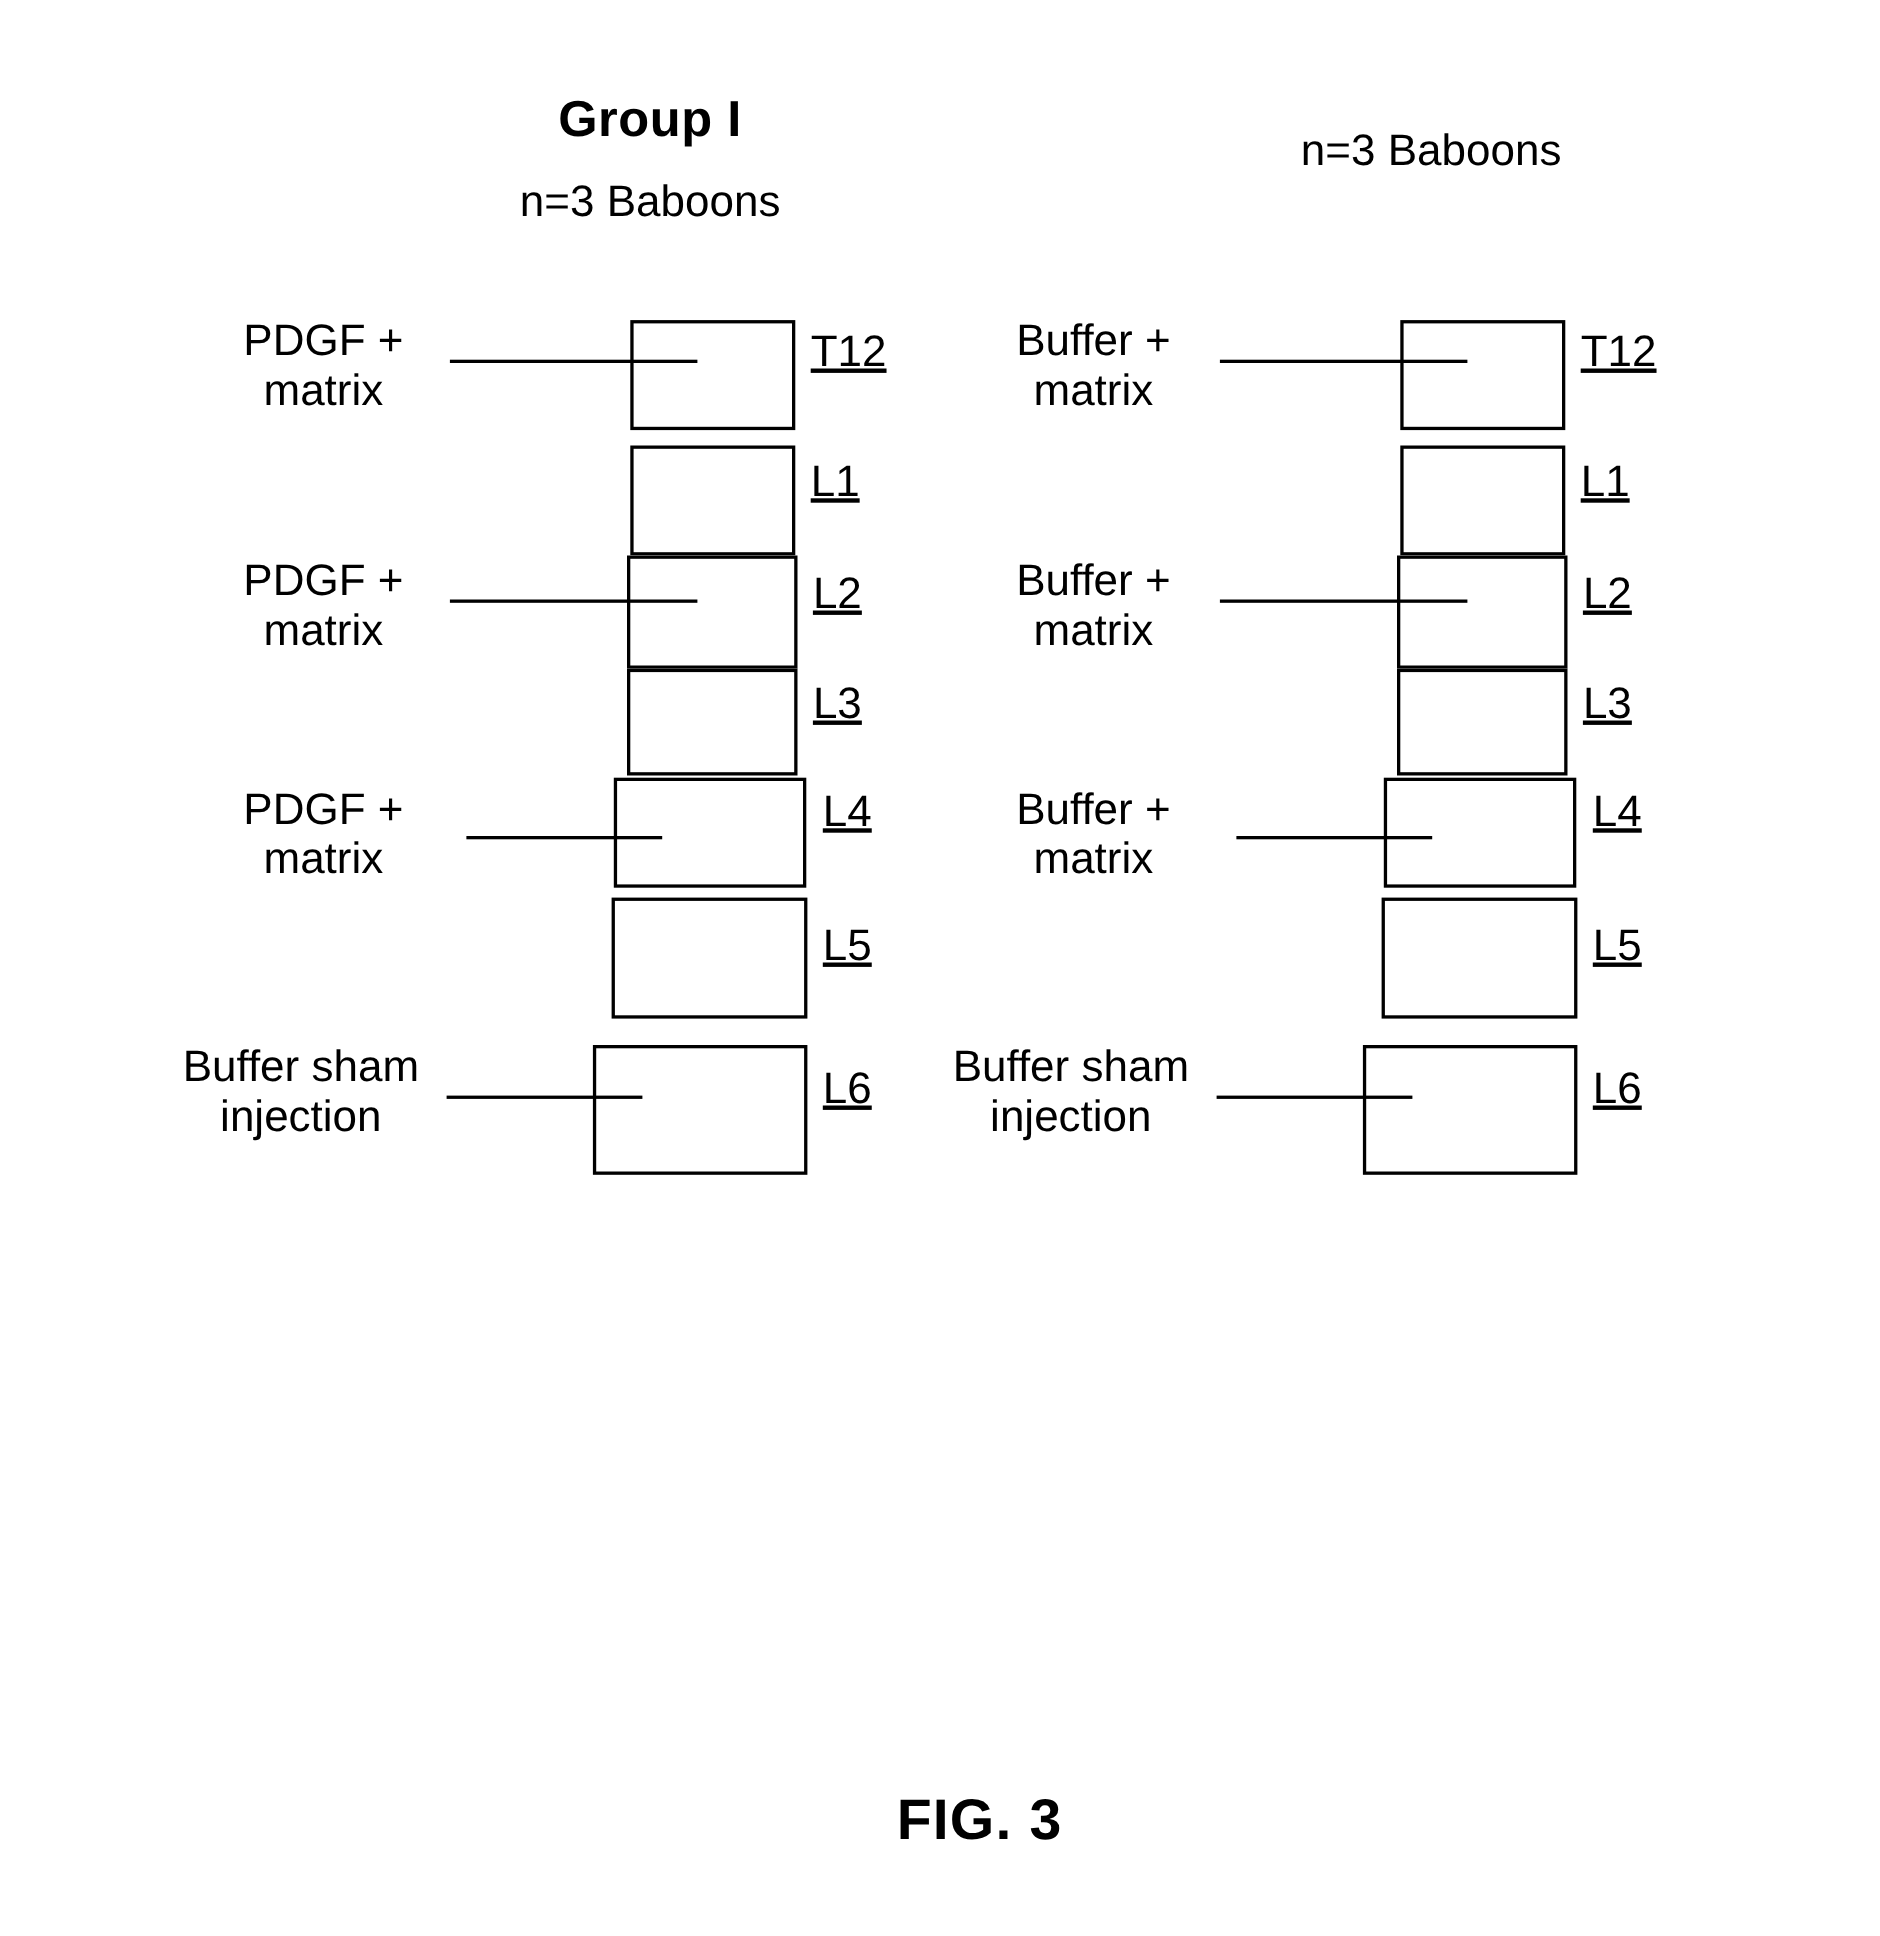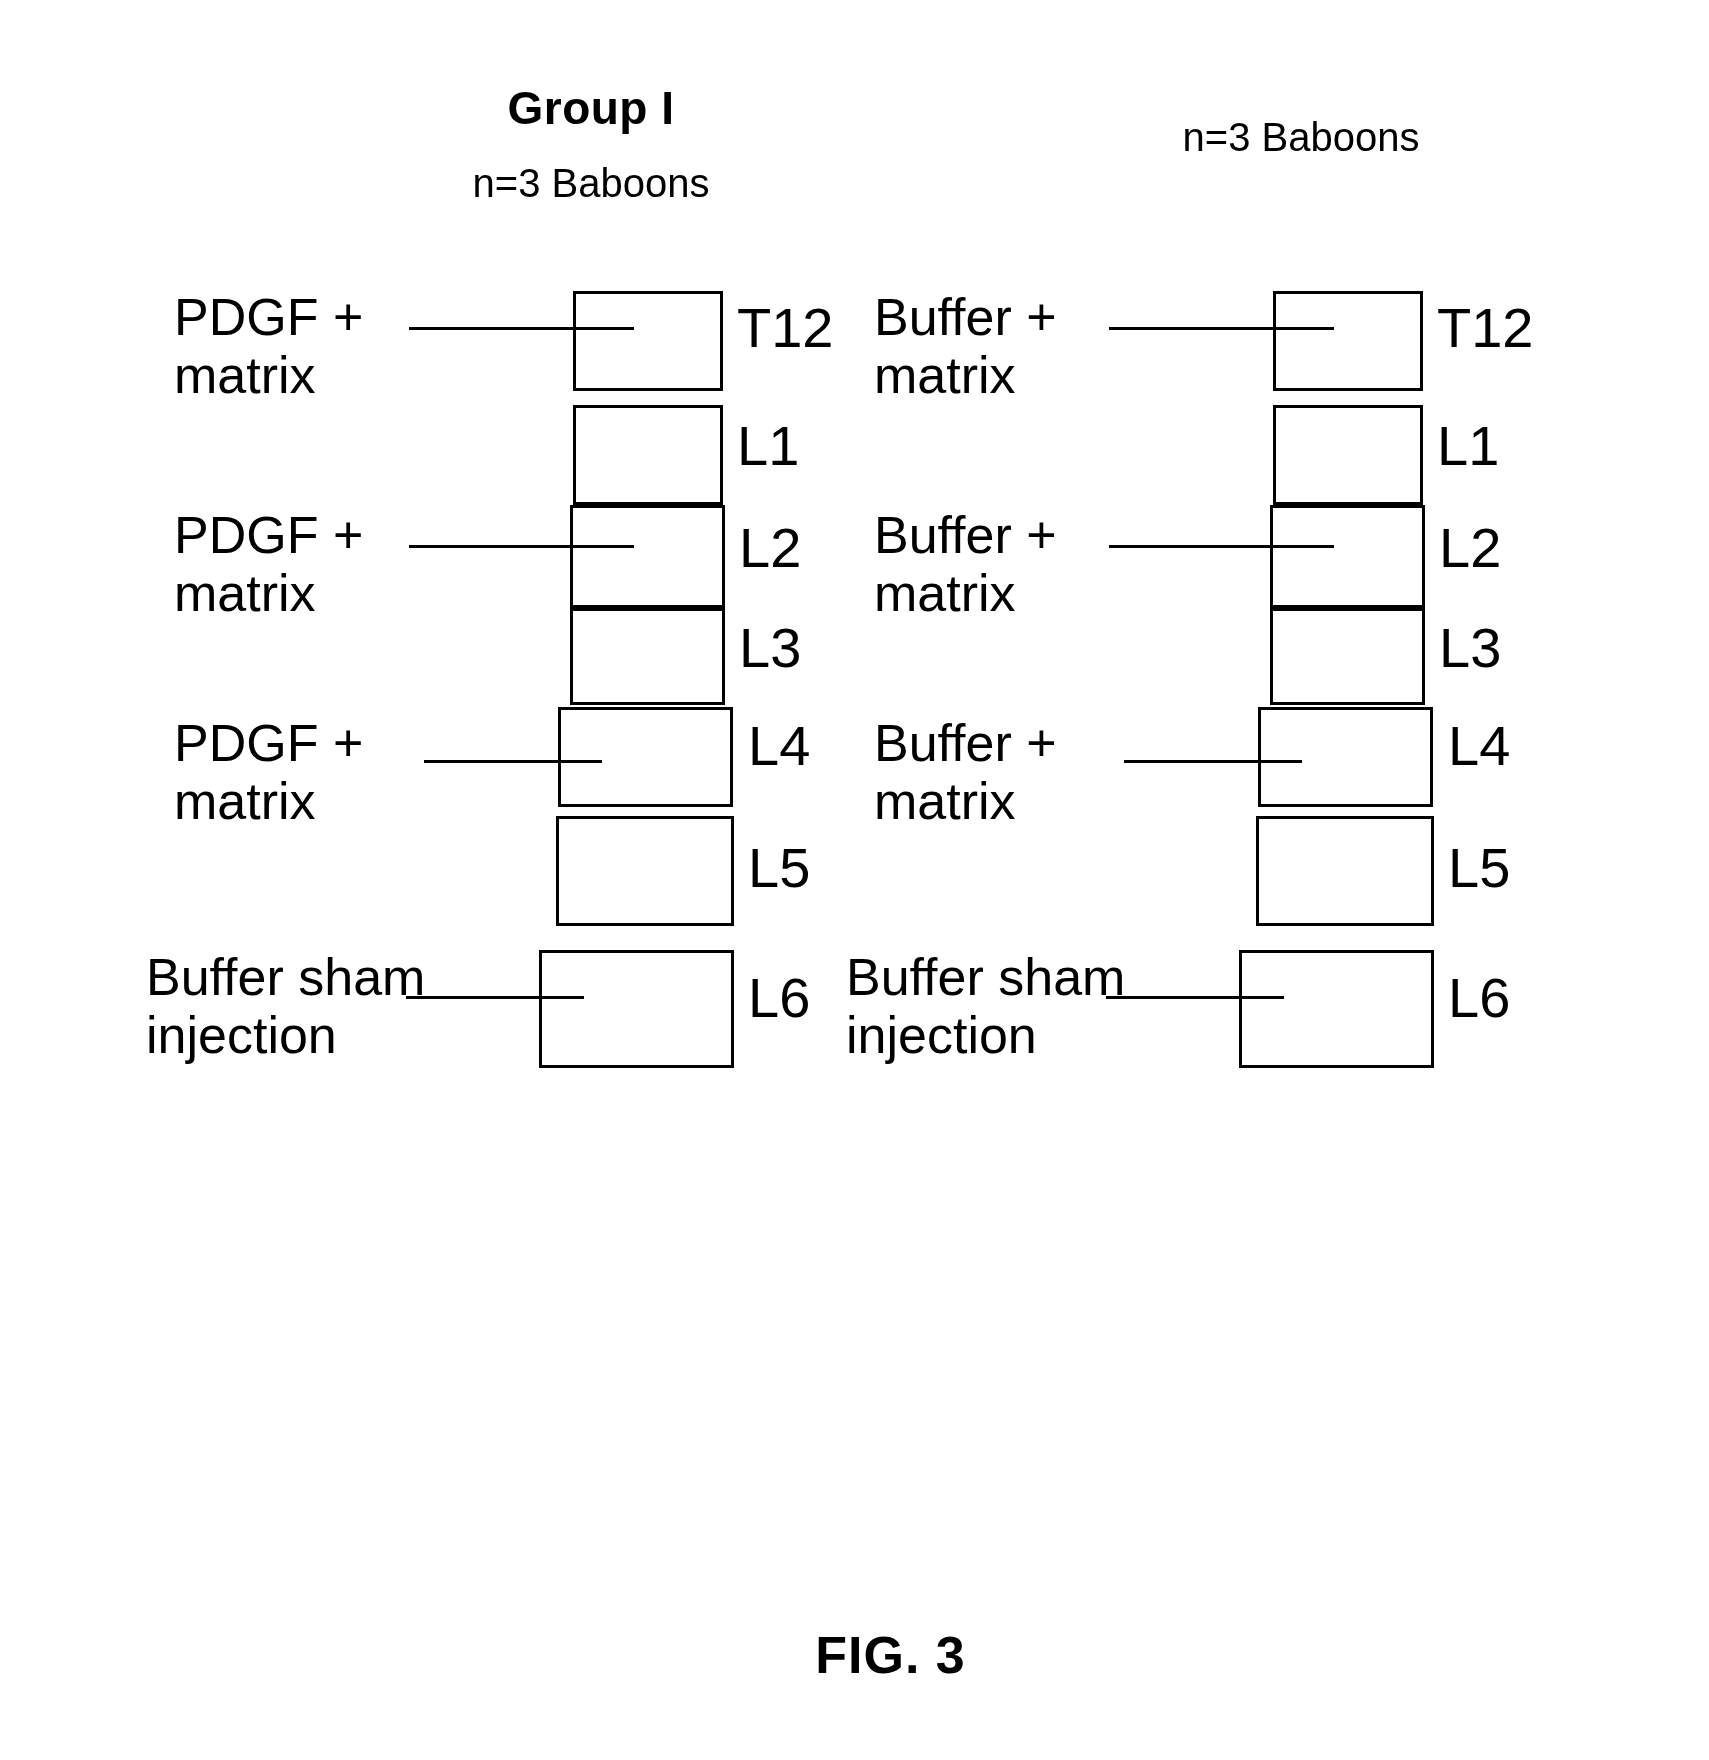--- a/index.html
+++ b/index.html
@@ -63,30 +63,32 @@
   .vertebra-box {
     position: absolute;
     border: 3px solid #000000;
     background: #ffffff;
     box-sizing: border-box;
   }
 
   
   .vertebra-label {
     position: absolute;
-    font-size: 56px;
+    font-size: 40px;
     line-height: 1;
     white-space: nowrap;
+    text-decoration: underline;
   }
 
   
   .treatment-label {
     position: absolute;
-    font-size: 52px;
+    font-size: 40px;
     line-height: 1.12;
+    text-align: center;
     white-space: nowrap;
   }
   .treatment-label .tl-line { display: block; }
 
   
   .leader-line {
     position: absolute;
     height: 0;
     border-top: 3px solid #000000;
   }

